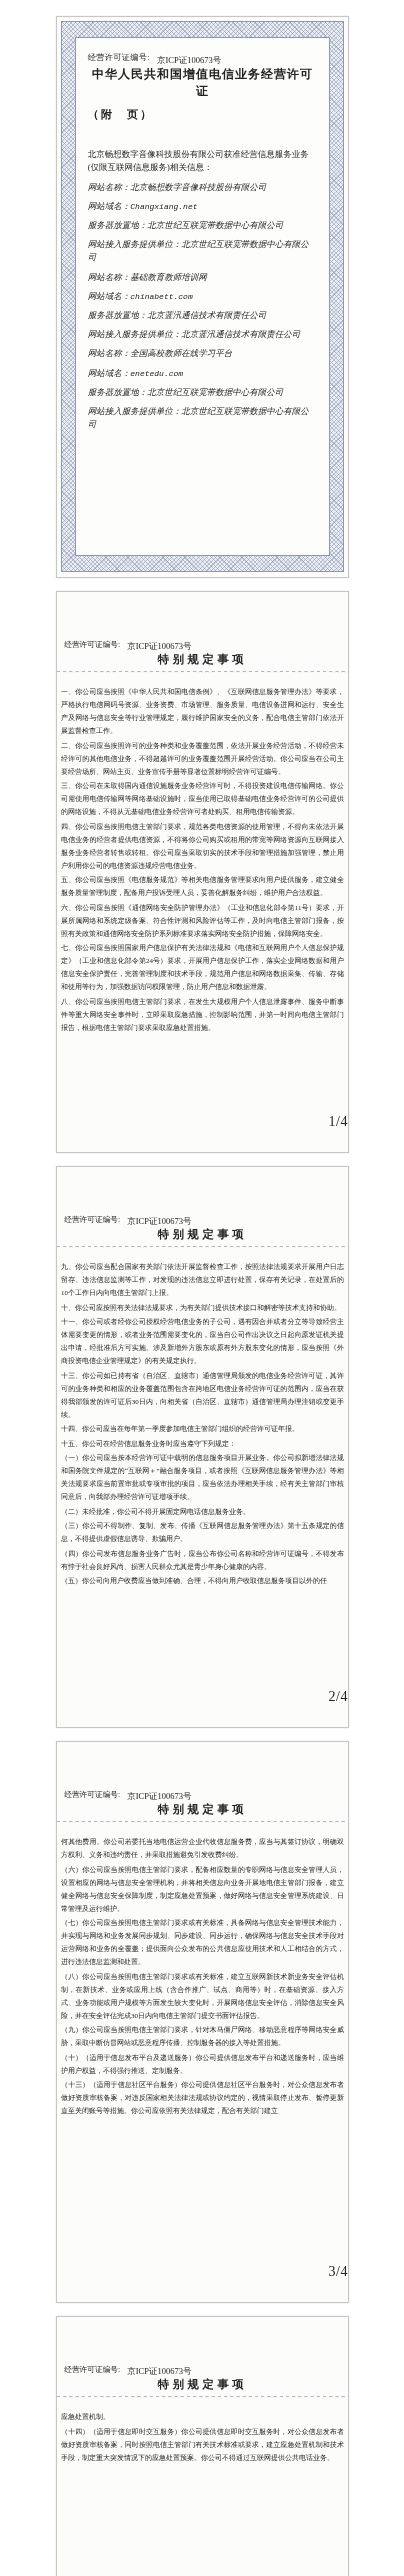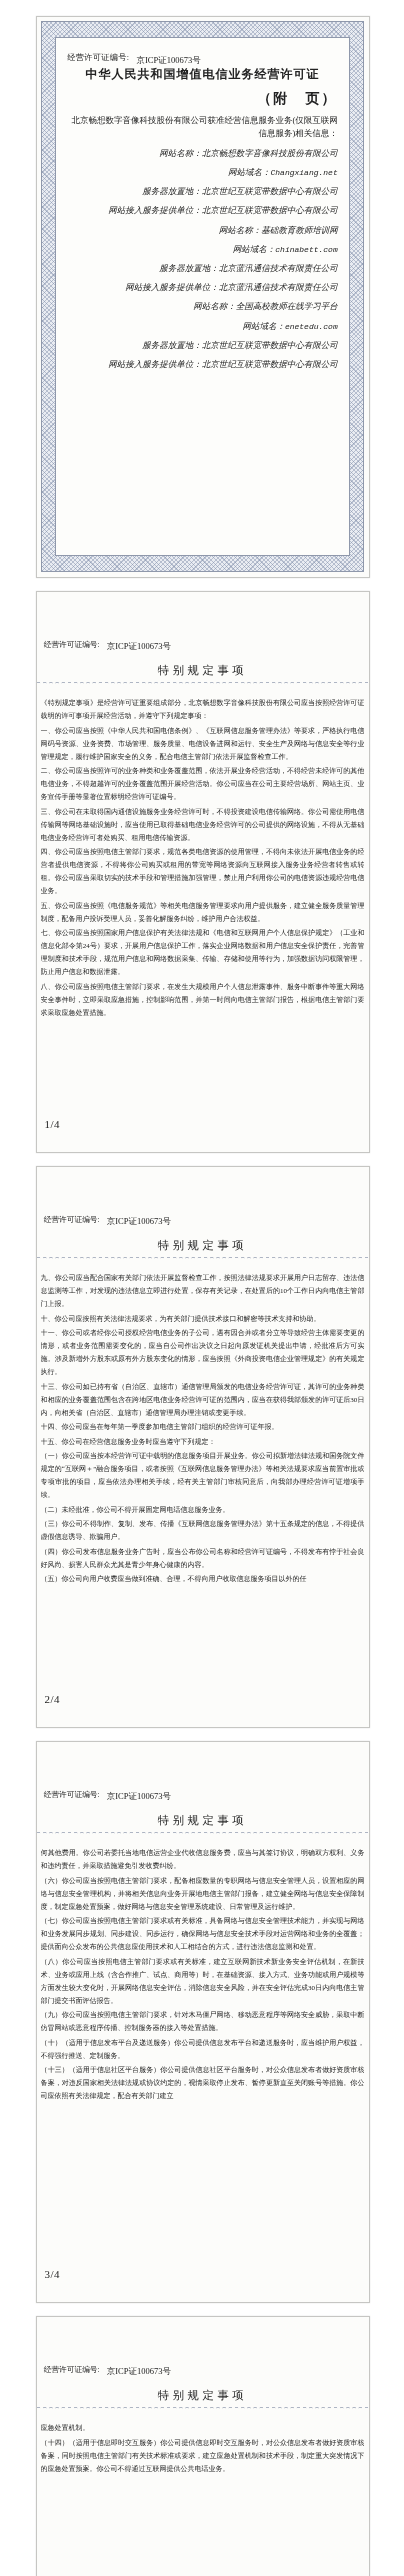--- a/index.html
+++ b/index.html
@@ -1,52 +1,52 @@
 <!DOCTYPE html>
 <html style="font-size:8.2px"><head>
 <meta charset="utf-8">
 <style>
   html,body{margin:0;padding:0;background:#ffffff;}
   body{width:405px;font-family:"Liberation Serif","DejaVu Serif",serif;color:#222;}
   .doc-col{padding-top:15.5px;}
-  .page{position:relative;width:334px;height:562px;margin:0 auto 13px auto;
+  .page{position:relative;width:293px;height:562px;margin:0 auto 13px auto;
         background:#fcfcfa;border:0.5px solid #c6c6c3;box-sizing:border-box;
         box-shadow:0 0 1.5px rgba(0,0,0,.12);}
   
   .cert-frame{position:absolute;inset:4.1px;border:0.5px solid #8f98ab;box-sizing:border-box;
         padding:15.5px 13.4px;
         background:
           repeating-linear-gradient(45deg, rgba(124,139,168,.48) 0 0.8px, transparent 0.8px 3.1px),
           repeating-linear-gradient(-45deg, rgba(124,139,168,.48) 0 0.8px, transparent 0.8px 3.1px),
           #e9ecf2;}
   .cert-inner{border:0.5px solid #8f98ab;background:#fdfdfb;height:100%;box-sizing:border-box;
         padding:14.4px 11.3px;overflow:hidden;}
   .lic-row{font-size:8.2px;}
   .lic-label{letter-spacing:0.3px;}
   .lic-no{display:inline-block;margin-left:5.2px;position:relative;top:2.6px;font-size:8.5px;}
   .cert-title{margin-top:2px;text-align:center;font-weight:bold;font-size:12px;letter-spacing:1px;}
-  .cert-sub{margin-top:6.2px;text-align:right;font-weight:bold;font-size:14px;letter-spacing:2.1px;}
-  .cert-body{margin-top:6px;font-size:8.5px;line-height:13px;text-align:right;}
+  .cert-sub{margin-top:6.2px;text-align:left;font-weight:bold;font-size:11px;letter-spacing:2.1px;}
+  .cert-body{margin-top:26px;font-size:8.5px;line-height:13px;}
   .cert-body .field{margin-bottom:6.2px;font-style:italic;}
   .cert-intro{margin-bottom:7.2px;}
   .latin{font-family:"Liberation Mono","DejaVu Sans Mono",monospace;font-size:8px;}
   
   .prov-head{padding:47px 5.2px 0 7.2px;font-size:7.7px;}
-  .prov-title{margin-top:12px;text-align:center;font-weight:normal;font-size:11.3px;letter-spacing:3.6px;}
+  .prov-title{margin-top:1px;text-align:center;font-weight:bold;font-size:11.3px;letter-spacing:3.6px;}
   .zigzag{height:5.2px;margin-top:4.1px;
         background:
           linear-gradient(135deg,#fcfcfa 25%,transparent 25%) 0 1.5px/6.2px 5.2px repeat-x,
           linear-gradient(-135deg,#fcfcfa 25%,transparent 25%) 3.1px 1.5px/6.2px 5.2px repeat-x,
           linear-gradient(135deg,#aeb5c3 25%,transparent 25%) 0 0/6.2px 5.2px repeat-x,
           linear-gradient(-135deg,#aeb5c3 25%,transparent 25%) 3.1px 0/6.2px 5.2px repeat-x;}
   .prov-body{margin:10.3px 4.1px 0 4.1px;height:411px;overflow:hidden;
         font-size:7px;line-height:13px;text-align:justify;}
   .prov-body p{margin:0 0 1.5px 0;}
-  .page-no{position:absolute;bottom:21.6px;left:8px;right:0;text-align:left;
-        font-size:11px;letter-spacing:0.5px;}
+  .page-no{position:absolute;bottom:21.6px;left:8px;right:0;text-align:right;
+        font-size:14px;letter-spacing:0.5px;}
 </style>
 </head>
 <body>
 
 <div class="doc-col">
 
   <div class="page">
     <div class="cert-frame">
       <div class="cert-inner">
         <div class="lic-row">
@@ -103,26 +103,26 @@
   </div>
 
   <div class="page">
     <div class="prov-head">
       <span>经营许可证编号:</span>
       <span class="lic-no">京ICP证100673号</span>
     </div>
     <div class="prov-title">特别规定事项</div>
     <div class="zigzag"></div>
     <div class="prov-body">
-      <p>《特别规定事项》是经营许可证重要组成部分，北京畅想数字音像科技股份有限公司应当按照经营许可证载明的许可事项开展经营活动，并遵守下列规定事项：</p>
       <p>一、你公司应当按照《中华人民共和国电信条例》、《互联网信息服务管理办法》等要求，严格执行电信网码号资源、业务资费、市场管理、服务质量、电信设备进网和运行、安全生产及网络与信息安全等行业管理规定，履行维护国家安全的义务，配合电信主管部门依法开展监督检查工作。</p>
       <p>二、你公司应当按照许可的业务种类和业务覆盖范围，依法开展业务经营活动，不得经营未经许可的其他电信业务，不得超越许可的业务覆盖范围开展经营活动。你公司应当在公司主要经营场所、网站主页、业务宣传手册等显著位置标明经营许可证编号。</p>
       <p>三、你公司在未取得国内通信设施服务业务经营许可时，不得投资建设电信传输网络。你公司需使用电信传输网等网络基础设施时，应当使用已取得基础电信业务经营许可的公司提供的网络设施，不得从无基础电信业务经营许可者处购买、租用电信传输资源。</p>
       <p>四、你公司应当按照电信主管部门要求，规范各类电信资源的使用管理，不得向未依法开展电信业务的经营者提供电信资源，不得将你公司购买或租用的带宽等网络资源向互联网接入服务业务经营者转售或转租。你公司应当采取切实的技术手段和管理措施加强管理，禁止用户利用你公司的电信资源违规经营电信业务。</p>
       <p>五、你公司应当按照《电信服务规范》等相关电信服务管理要求向用户提供服务，建立健全服务质量管理制度，配备用户投诉受理人员，妥善化解服务纠纷，维护用户合法权益。</p>
+      <p>六、你公司应当按照《通信网络安全防护管理办法》（工业和信息化部令第11号）要求，开展所属网络和系统定级备案、符合性评测和风险评估等工作，及时向电信主管部门报备，按照有关政策和通信网络安全防护系列标准要求落实网络安全防护措施，保障网络安全。</p>
       <p>七、你公司应当按照国家用户信息保护有关法律法规和《电信和互联网用户个人信息保护规定》（工业和信息化部令第24号）要求，开展用户信息保护工作，落实企业网络数据和用户信息安全保护责任，完善管理制度和技术手段，规范用户信息和网络数据采集、传输、存储和使用等行为，加强数据访问权限管理，防止用户信息和数据泄露。</p>
       <p>八、你公司应当按照电信主管部门要求，在发生大规模用户个人信息泄露事件、服务中断事件等重大网络安全事件时，立即采取应急措施，控制影响范围，并第一时间向电信主管部门报告，根据电信主管部门要求采取应急处置措施。</p>
     </div>
     <div class="page-no">1/4</div>
   </div>
 
   <div class="page">
     <div class="prov-head">
       <span>经营许可证编号:</span>
       <span class="lic-no">京ICP证100673号</span>

